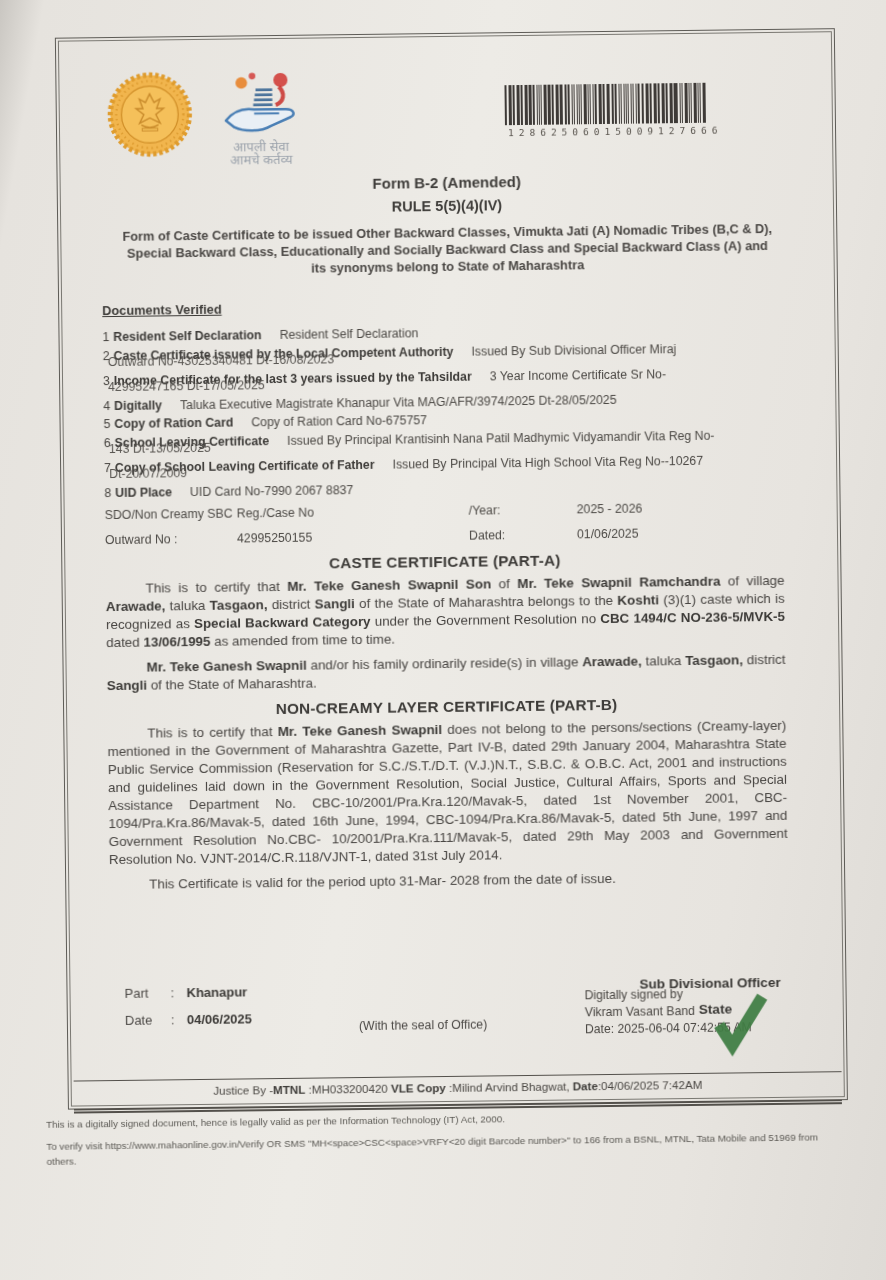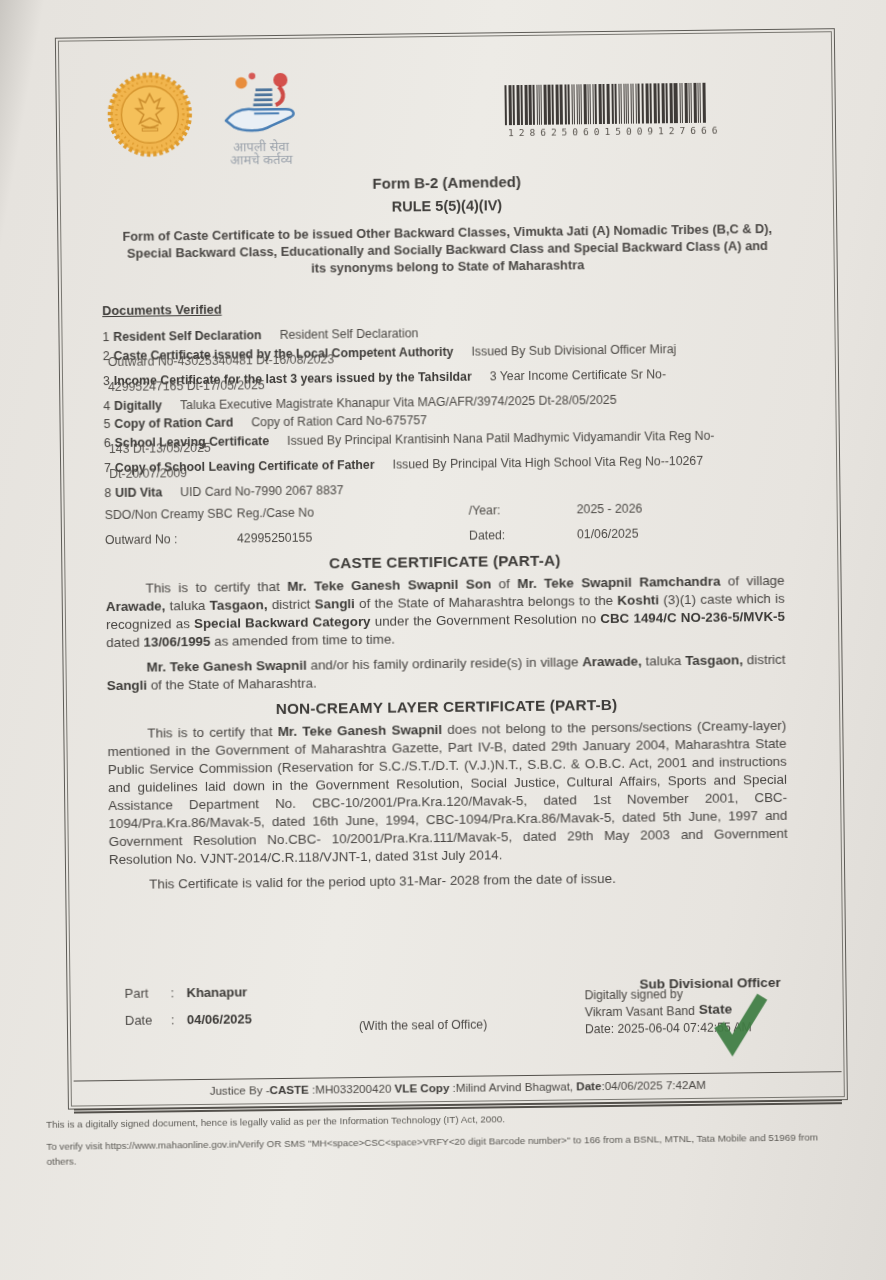--- a/index.html
+++ b/index.html
@@ -214,21 +214,21 @@
     <div class="doc-main"><span class="doc-no">6</span><span class="b">School Leaving Certificate</span><span class="doc-value">Issued By Principal Krantisinh Nana Patil Madhymic Vidyamandir Vita Reg No-</span></div>
     <div class="doc-extra">143 Dt-13/05/2025</div>
   </div>
 
   <div class="doc-item">
     <div class="doc-main"><span class="doc-no">7</span><span class="b">Copy of School Leaving Certificate of Father</span><span class="doc-value">Issued By Principal Vita High School Vita Reg No--10267</span></div>
     <div class="doc-extra">Dt-20/07/2009</div>
   </div>
 
   <div class="doc-item">
-    <div class="doc-main"><span class="doc-no">8</span><span class="b">UID Vita</span><span class="doc-value">UID Card No-7990 2067 8837</span></div>
+    <div class="doc-main"><span class="doc-no">8</span><span class="b">UID Place</span><span class="doc-value">UID Card No-7990 2067 8837</span></div>
 
   </div>
 </div>
     </div>
 
     <div class="ref">
       <div class="ref-row">
         <span>SDO/Non Creamy SBC</span>
         <span>Reg./Case No</span>
         <span>/Year:</span>
@@ -270,21 +270,21 @@
         <span class="dig dig2">Vikram Vasant Band</span>
         <span class="off off2">State</span>
         <span class="dig dig3">Date: 2025-06-04 07:42:55 AM</span>
         <svg class="check" width="54" height="68" viewBox="0 0 60 74">
           <path d="M7 40 L23 62 L53 6" fill="none" stroke="#3f7d43" stroke-width="13" stroke-linejoin="miter"></path>
         </svg>
       </div>
     </div>
 
     <div class="printline">
-      <span><span>Justice By -</span><span class="b">CASTE</span><span> :MH033200420 </span><span class="b">VLE Copy</span><span> :Milind Arvind Bhagwat, </span><span class="b">Date</span><span>:04/06/2025 7:42AM</span></span>
+      <span><span>Justice By -</span><span class="b">MTNL</span><span> :MH033200420 </span><span class="b">VLE Copy</span><span> :Milind Arvind Bhagwat, </span><span class="b">Date</span><span>:04/06/2025 7:42AM</span></span>
     </div>
   </div>
 
   <div class="legal">
     <div class="legal-line">This is a digitally signed document, hence is legally valid as per the Information Technology (IT) Act, 2000.</div>
     <div class="legal-line">To verify visit https://www.mahaonline.gov.in/Verify OR SMS "MH&lt;space&gt;CSC&lt;space&gt;VRFY&lt;20 digit Barcode number&gt;" to 166 from a BSNL, MTNL, Tata Mobile and 51969 from others.</div>
   </div>
 </div>
 
 </body></html>

